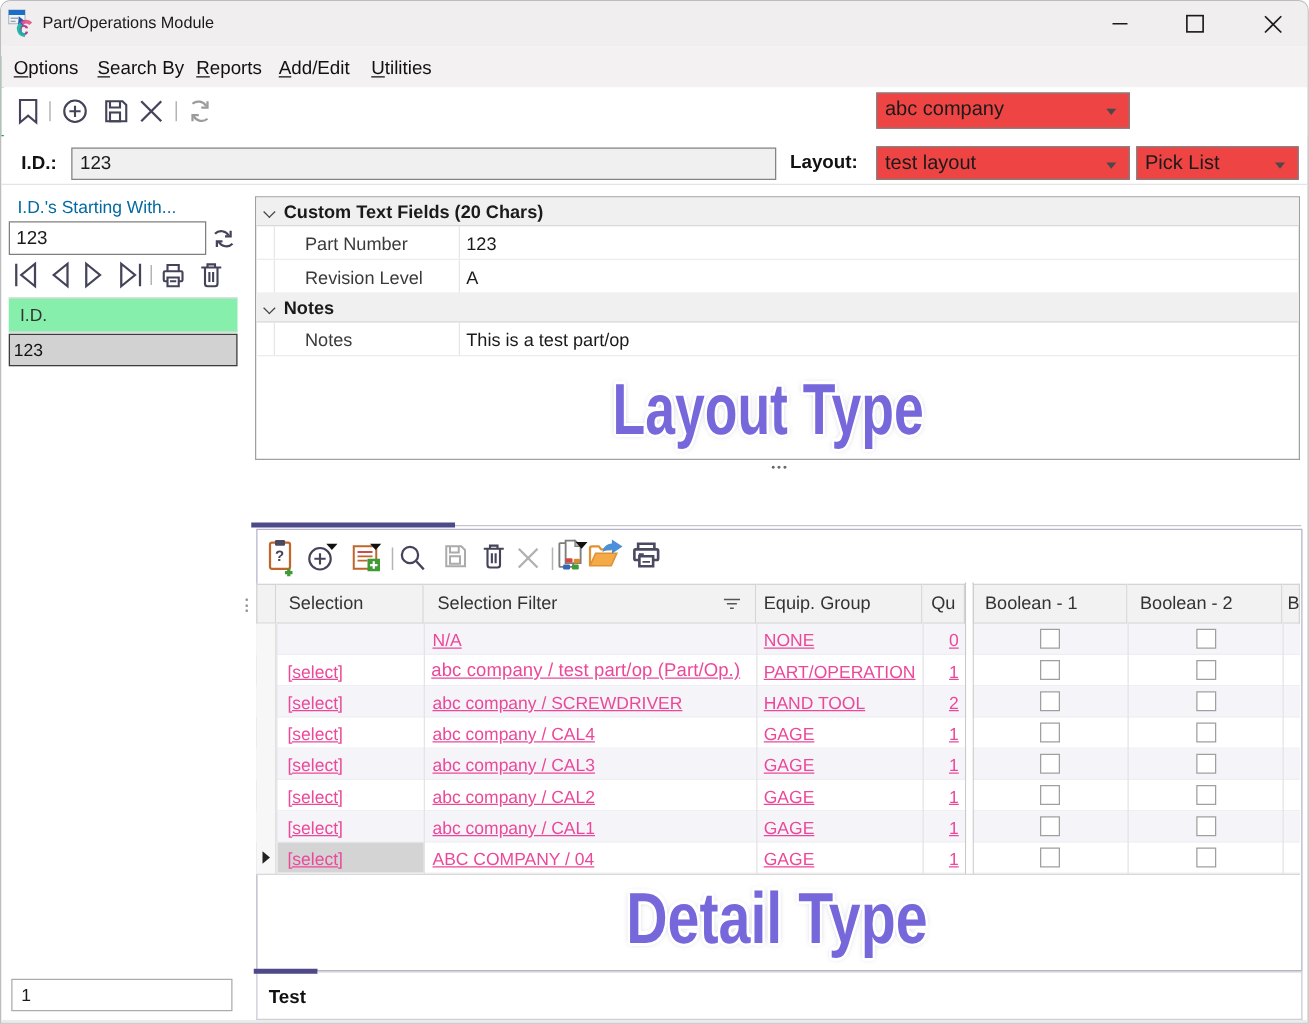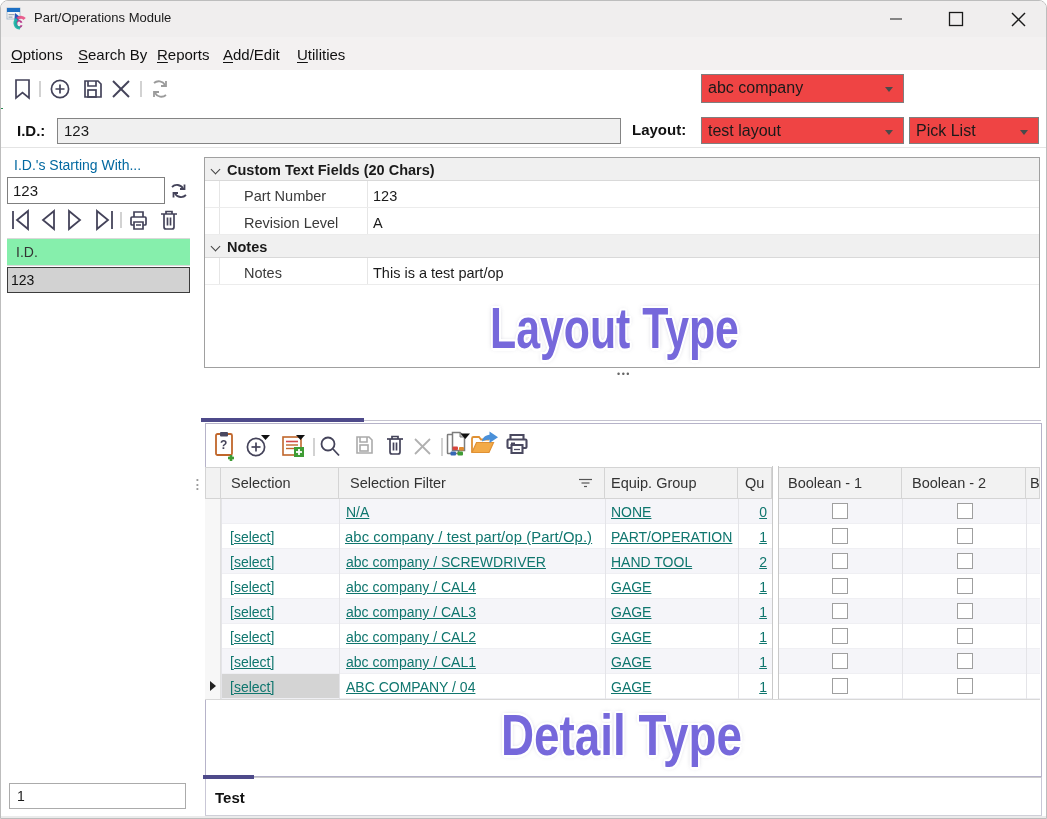--- a/index.html
+++ b/index.html
@@ -43,21 +43,21 @@
   text-shadow:-2px -2px 0 #fff,2px -2px 0 #fff,-2px 2px 0 #fff,2px 2px 0 #fff,0 -2.5px 0 #fff,0 2.5px 0 #fff,-2.5px 0 0 #fff,2.5px 0 0 #fff, 0 0 6px rgba(160,160,180,.8); }
 #dots3 { position:absolute; left:616px; top:368px; font-size:9px; color:#666; letter-spacing:1.5px; }
 
 .tabtext { position:absolute; font-size:15px; color:#1a1a1a;margin-top:35px; }
 #tabind { position:absolute; left:200px; top:417px; width:163px; height:4px; background:#4e4a8a; }
 #tabline { position:absolute; left:363px; top:419px; width:677px; height:1px; background:#c5c3d0; }
 
 #details { position:absolute; left:204px; top:422px; width:837px; height:354px; border:1px solid #b6b3c9; background:#fff; }
 .gh { position:absolute; top:466px; height:32px; background:#f2f2f2; border-right:1px solid #d4d4d4; border-top:1px solid #d4d4d4; border-bottom:1px solid #d4d4d4; font-size:14.5px; color:#333; padding-top:7px; }
 .cell { position:absolute; font-size:14px; }
-.lnk { color:#0f766e; text-decoration:underline; }
+.lnk { color:#ec4899; text-decoration:underline; }
 .rowband { position:absolute; left:0; width:836px; height:25px; }
 .shade { background:#f5f5f9; }
 .cb { position:absolute; width:16px; height:16px; background:#fff; border:1px solid #9f9f9f; }
 
 #btmind { position:absolute; left:202px; top:774px; width:51px; height:4px; background:#4e4a8a; }
 #btmline { position:absolute; left:253px; top:776px; width:787px; height:1px; background:#cccccc; }
 #btmtab { position:absolute; left:214px; top:788px; font-size:15px; font-weight:bold; color:#111; }
 .icn { position:absolute; }
 </style>
 </head>

